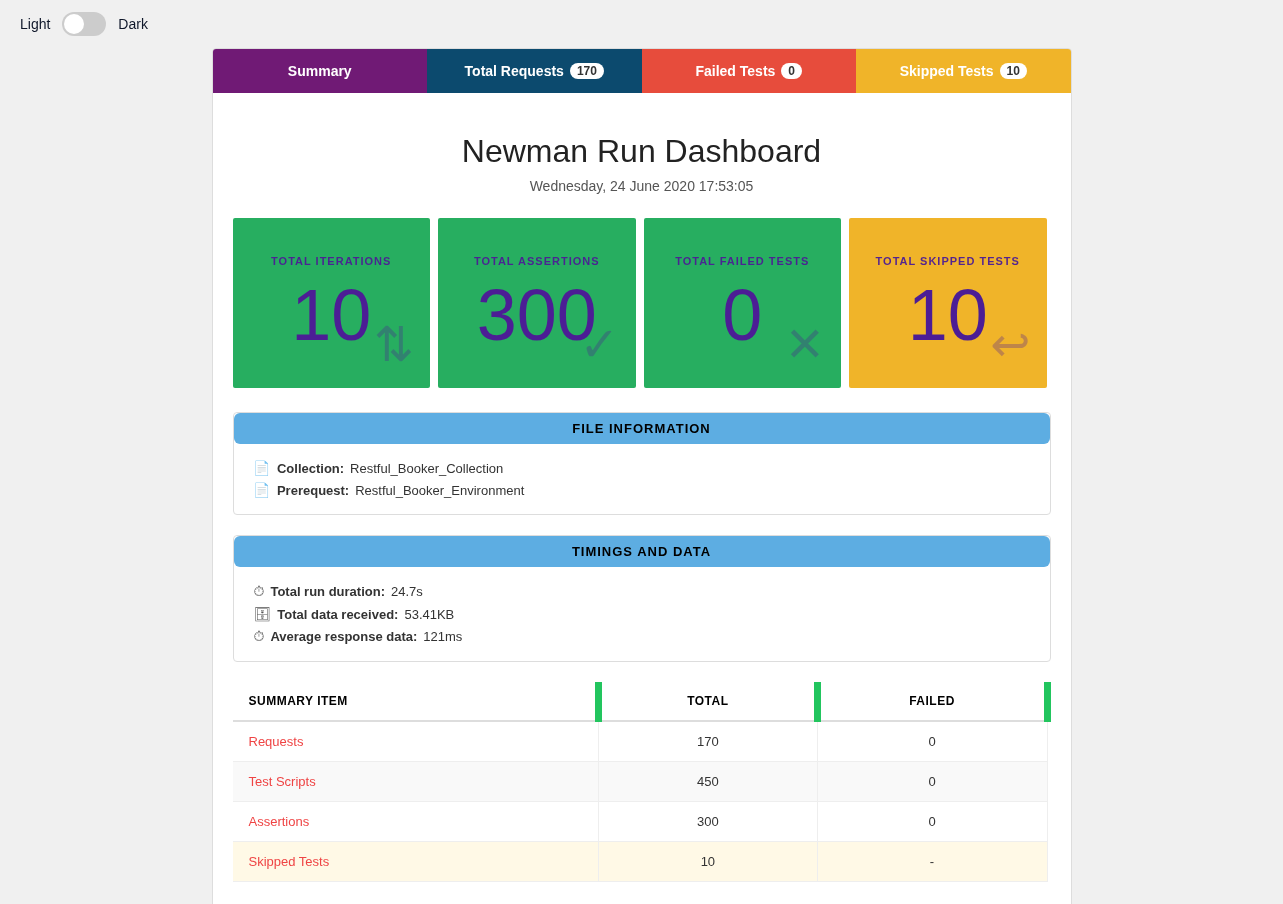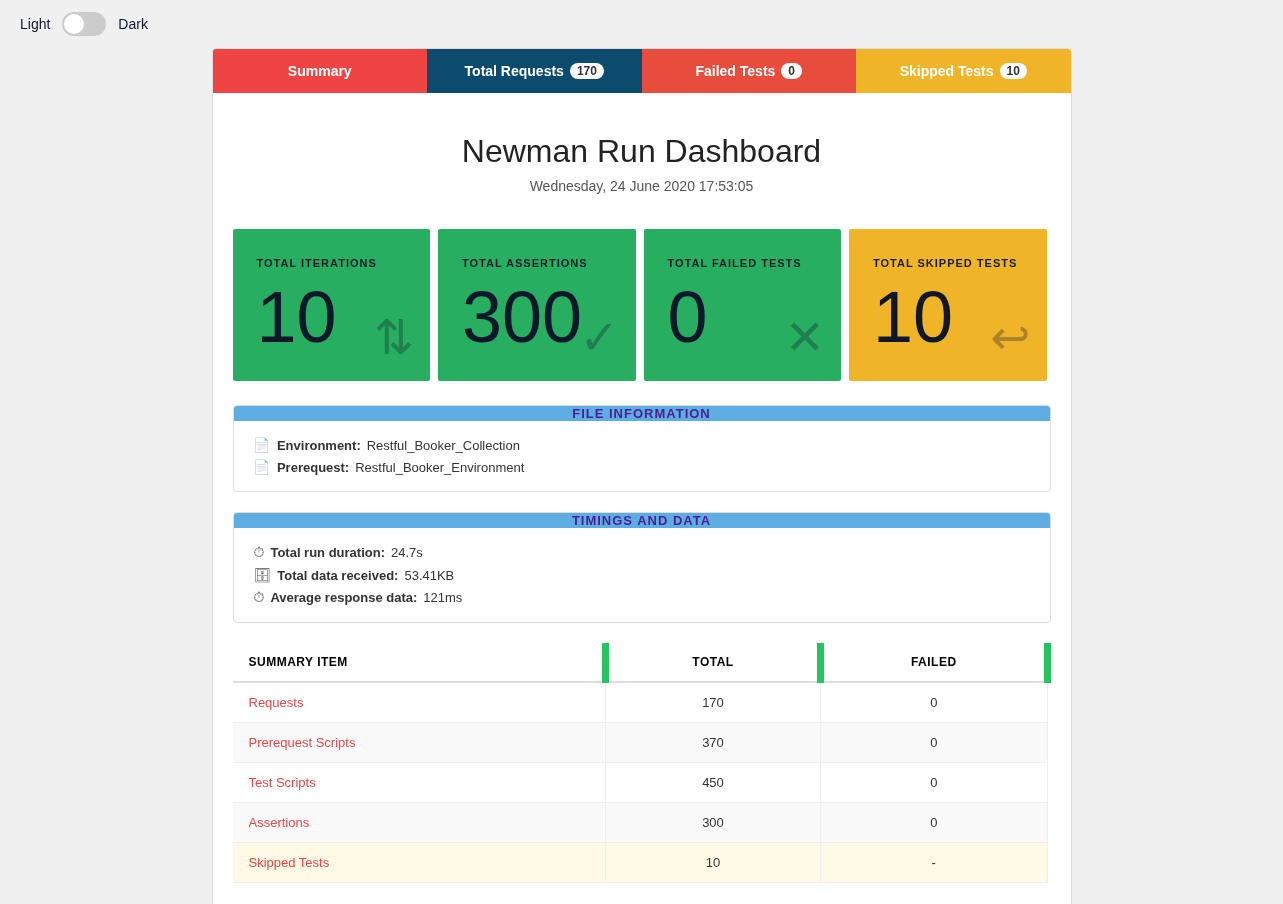--- a/index.html
+++ b/index.html
@@ -59,21 +59,21 @@
       text-align: center;
       font-size: 14px;
       font-weight: 600;
       color: white;
       cursor: pointer;
       display: flex;
       align-items: center;
       justify-content: center;
       gap: 6px;
     }
-    .tab-summary { background: #ef4444; }
+    .tab-summary { background: #701a75; }
     .tab-total-requests { background: #0c4a6e; }
     .tab-failed-tests { background: #e74c3c; }
     .tab-skipped-tests { background: #f0b429; }
     .tab-badge {
       background: white;
       color: #333;
       border-radius: 10px;
       padding: 1px 7px;
       font-size: 12px;
       font-weight: 700;
@@ -89,37 +89,38 @@
       font-size: 32px;
       font-weight: 300;
       color: #222;
       margin: 20px 0 8px;
     }
 
     .dashboard-date {
       text-align: center;
       font-size: 14px;
       color: #555;
-      margin-bottom: 35px;
+      margin-bottom: 24px;
     }
 
     
     .stats-row {
       display: flex;
       gap: 0;
       margin-bottom: 24px;
     }
     .stat-card {
       flex: 1;
-      padding: 28px 24px;
-      color: #0f172a;
+      padding: 37px 24px;
+      color: #4c1d95;
       position: relative;
       overflow: hidden;
       margin: 0 4px;
       border-radius: 2px;
+      text-align: center;
     }
     .stat-card:first-child { margin-left: 0; }
     .stat-card:last-child { margin-right: 4px; }
     .stat-card-green { background: #27ae60; }
     .stat-card-failed { background: #27ae60; }
     .stat-card-yellow { background: #f0b429; }
     .stat-label {
       font-size: 11px;
       font-weight: 700;
       letter-spacing: 1px;
@@ -142,25 +143,27 @@
 
     
     .info-section {
       border: 1px solid #ddd;
       border-radius: 4px;
       margin-bottom: 20px;
       overflow: hidden;
     }
     .info-section-header {
       background: #5dade2;
-      color: #4c1d95;
-      text-align: center;
+      color: #000000;
+      text-align: center;
+      padding: 8px;
       font-size: 13px;
       font-weight: 700;
       letter-spacing: 1px;
+      border-radius: 6px;
     }
     .info-section-body {
       padding: 16px 20px;
       font-size: 13px;
       color: #333;
     }
     .info-row {
       margin-bottom: 6px;
       display: flex;
       align-items: center;
@@ -270,21 +273,21 @@
         <div class="stat-value">10</div>
         <div class="stat-icon">↩</div>
       </div>
     </div>
 
     <div class="info-section">
       <div class="info-section-header">FILE INFORMATION</div>
       <div class="info-section-body">
         <div class="info-row">
           <span class="info-icon">📄</span>
-          <span class="info-key">Environment:</span>
+          <span class="info-key">Collection:</span>
           <span>Restful_Booker_Collection</span>
         </div>
         <div class="info-row">
           <span class="info-icon">📄</span>
           <span class="info-key">Prerequest:</span>
           <span>Restful_Booker_Environment</span>
         </div>
       </div>
     </div>
 
@@ -314,25 +317,20 @@
         <tr>
           <th>SUMMARY ITEM</th>
           <th>TOTAL</th>
           <th>FAILED</th>
         </tr>
       </thead>
       <tbody id="summary-tbody">
       <tr>
             <td>Requests</td>
             <td>170</td>
-            <td>0</td>
-          </tr>
-          <tr>
-            <td>Prerequest Scripts</td>
-            <td>370</td>
             <td>0</td>
           </tr>
           <tr>
             <td>Test Scripts</td>
             <td>450</td>
             <td>0</td>
           </tr>
           <tr>
             <td>Assertions</td>
             <td>300</td>

